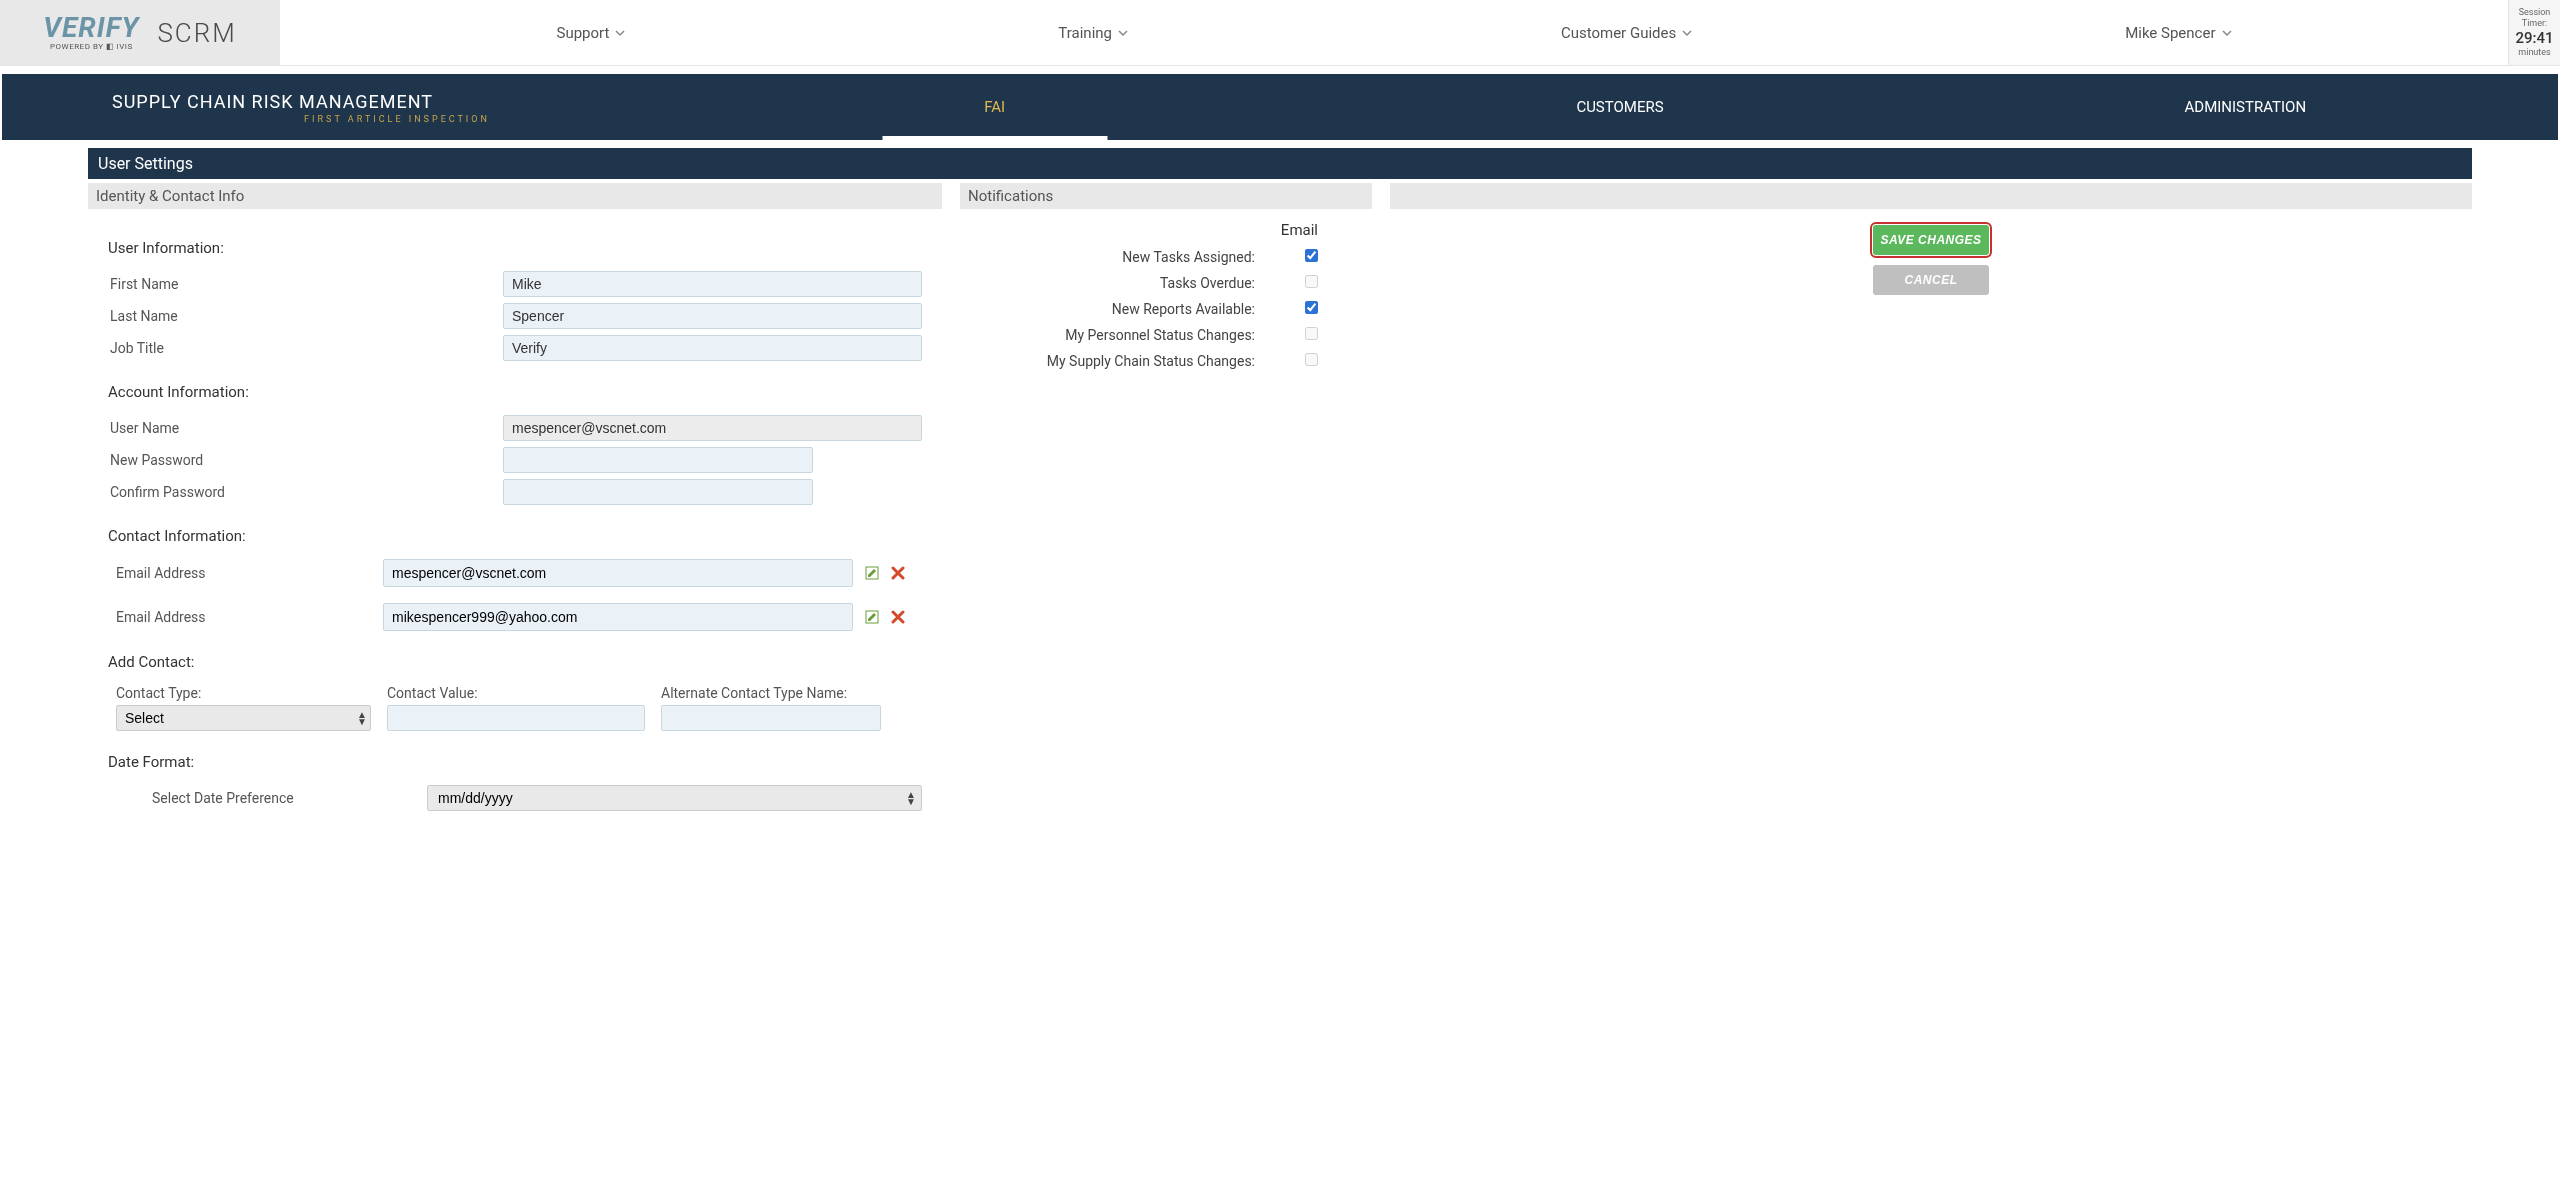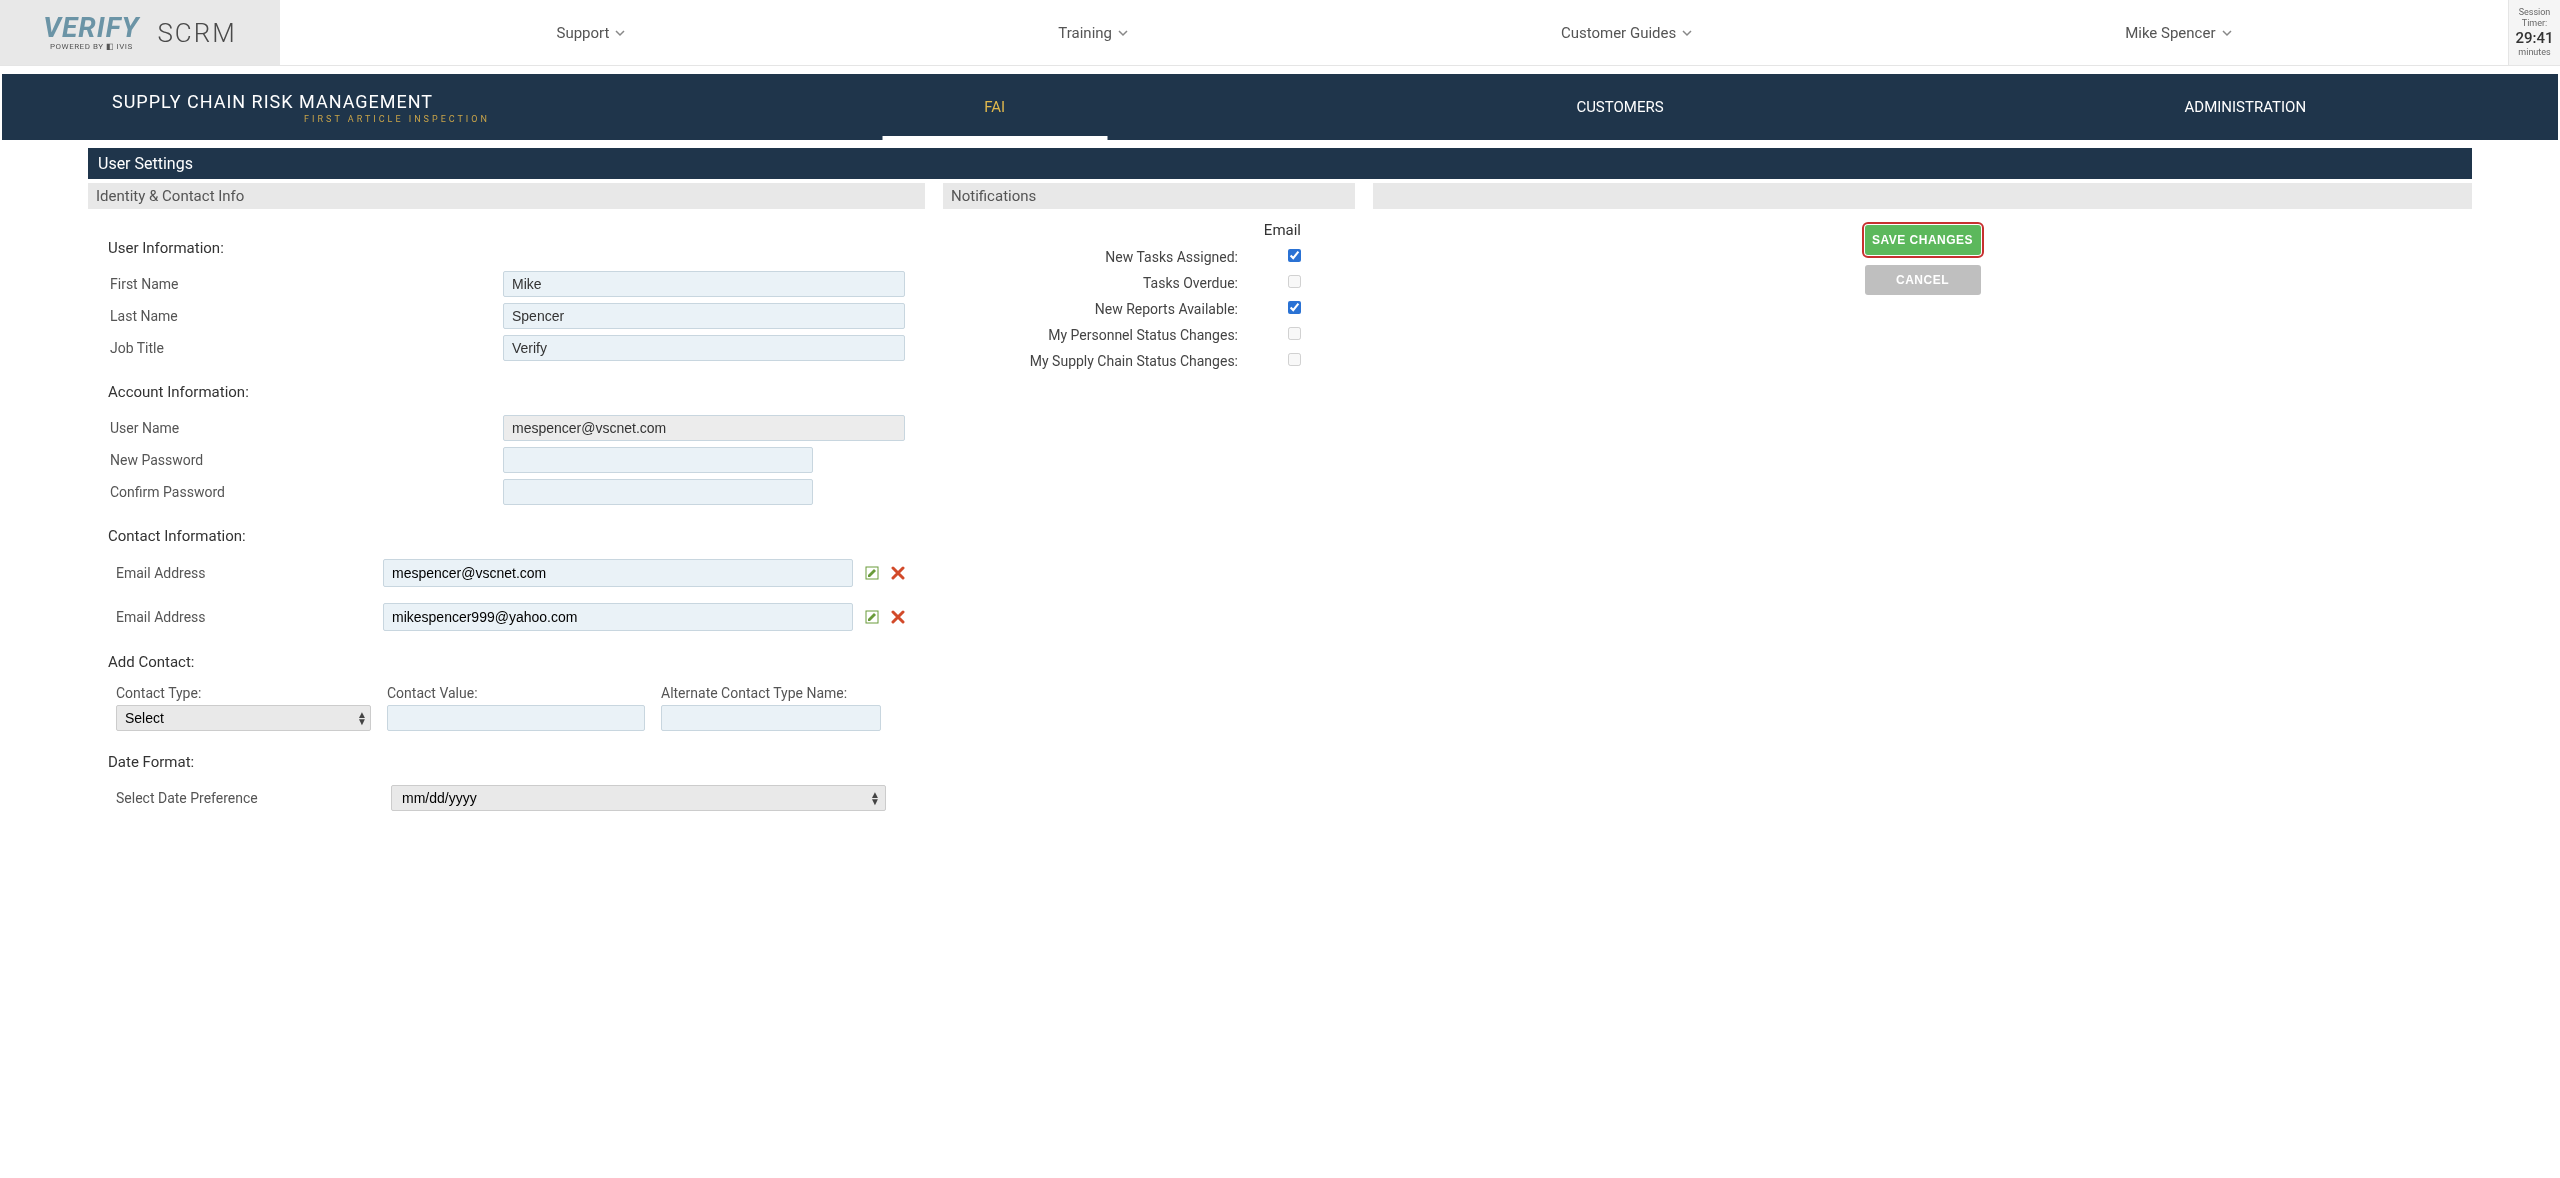--- a/index.html
+++ b/index.html
@@ -190,39 +190,40 @@
     border-radius:2px;
   }
   .select-arrows {
     position:absolute; right:4px; top:50%; transform:translateY(-50%);
     pointer-events:none;
     font-size:10px; color:#444; line-height:7px;
   }
   .addc-input { width:258px; height:26px; border:1px solid #c8d6df; background:#eaf2f7; padding:2px 8px; border-radius:2px;}
   .addc-input.wide { width:220px; }
 
-  .date-row { display:flex; align-items:center; padding-left:8px; margin-top:4px;}
+  .date-row { display:flex; align-items:center; padding-left:8px; margin-top:4px;margin-left:36px;}
   .date-label { width:275px; color:#555;}
   .date-select-wrap { position:relative; width:495px;}
   .date-select {
     width:100%; height:26px; background:#e9e9e9; border:1px solid #ccc;
     padding:2px 10px; font-size:14px; appearance:none; border-radius:2px;
   }
 
   
   .notif-header { text-align:right; font-weight:400; font-size:15px; padding-right:42px; margin-bottom:10px;}
   .notif-row { display:flex; align-items:flex-start; justify-content:flex-end; gap:50px; padding-right:42px; margin-bottom:10px;}
   .notif-label { color:#444; font-size:14px;}
   .notif-check { width:13px; height:13px; accent-color:#2a72d4;}
 
   
   .btn {
     width:116px; height:30px; border:none; border-radius:3px;
     font-size:12px; font-weight:600; letter-spacing:0.5px; cursor:pointer;
     color:#fff;
+    font-style:italic;
   }
   .btn-save { background:#5cb85c; outline:2px solid #c73030; outline-offset:1px;}
   .btn-cancel { background:#bfbfbf; color:#fff;}
 </style>
 </head>
 <body>
 
 <div class="top-header">
   <div class="logo-box">
     <div>

